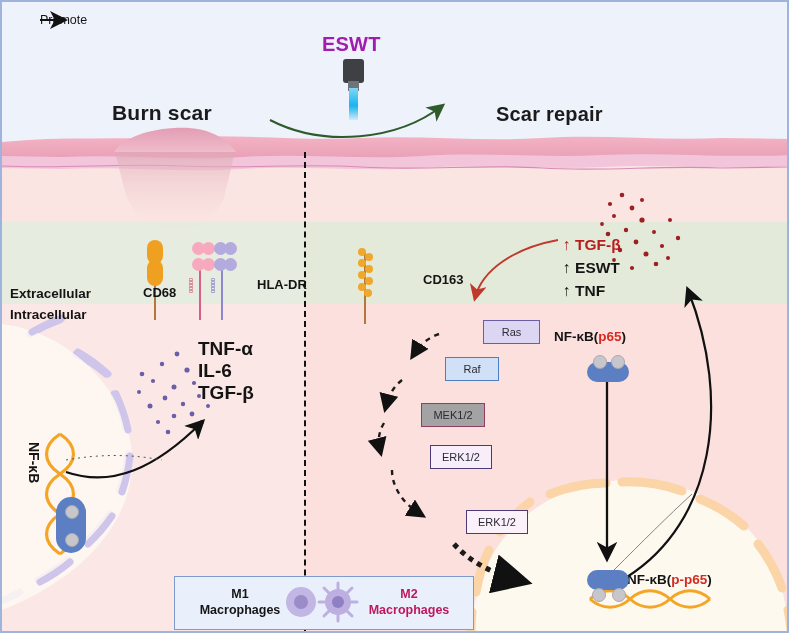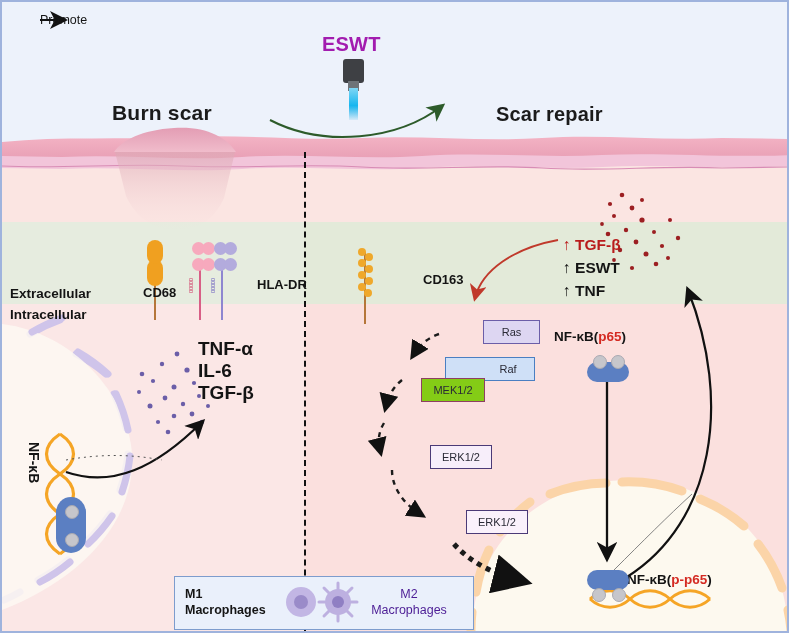--- a/index.html
+++ b/index.html
@@ -54,31 +54,31 @@
   .nfkb-p65-lab{position:absolute;left:552px;top:327px;font-size:13.5px;font-weight:bold;color:#141414;}
   .nfkb-pp65-lab{position:absolute;left:625px;top:570px;font-size:13.5px;font-weight:bold;color:#141414;}
   .red{color:#d42a22;}
 
   .prot{position:absolute;width:42px;height:20px;border-radius:10px;background:#5b7fc2;}
   .protnub{position:absolute;width:12px;height:12px;border-radius:7px;background:#c6c6cb;border:1px solid #a9a9b2;}
 
   .node{position:absolute;border-radius:0;font-size:11px;color:#2a2a36;
         display:flex;align-items:center;justify-content:center;text-align:center;margin-left:40px;}
   .n-ras{left:441px;top:318px;width:55px;height:22px;background:#ddd6f2;border:1.4px solid #6b5ea8;}
-  .n-raf{left:403px;top:355px;width:52px;height:22px;background:#cfe0f7;border:1.4px solid #4a7fc2;padding-left:36px;}
-  .n-mek{left:379px;top:376px;width:62px;height:22px;background:#84cc16;border:1.4px solid #8e3f63;}
+  .n-raf{left:403px;top:355px;width:52px;height:22px;background:#cfe0f7;border:1.4px solid #4a7fc2;}
+  .n-mek{left:379px;top:401px;width:62px;height:22px;background:#a3a3a3;border:1.4px solid #8e3f63;}
   .n-erk1{left:388px;top:443px;width:60px;height:22px;background:#f7eefa;border:1.4px solid #4b3a77;}
   .n-erk2{left:424px;top:508px;width:60px;height:22px;background:#faf1fb;border:1.4px solid #4b3a77;}
 
   .legendbox{position:absolute;left:172px;top:574px;width:298px;height:52px;
              background:#eaf0fb;border:1.5px solid #7d9ccd;}
-  .m1lab{position:absolute;left:183px;top:584px;width:110px;text-align:left;font-size:12.5px;
+  .m1lab{position:absolute;left:183px;top:584px;width:110px;text-align:center;font-size:12.5px;
          font-weight:bold;color:#151515;line-height:16px;}
   .m2lab{position:absolute;left:352px;top:584px;width:110px;text-align:center;font-size:12.5px;
-         font-weight:normal;color:#4c1d95;line-height:16px;}
+         font-weight:bold;color:#be185d;line-height:16px;}
 
   .nfkb-vert{position:absolute;left:40px;top:440px;font-size:14px;font-weight:bold;color:#141414;
      transform:rotate(90deg);transform-origin:left top;white-space:nowrap;}
   svg{position:absolute;left:0;top:0;overflow:visible;}
 </style>
 </head>
 <body>
 
 <div id="fig">
 

